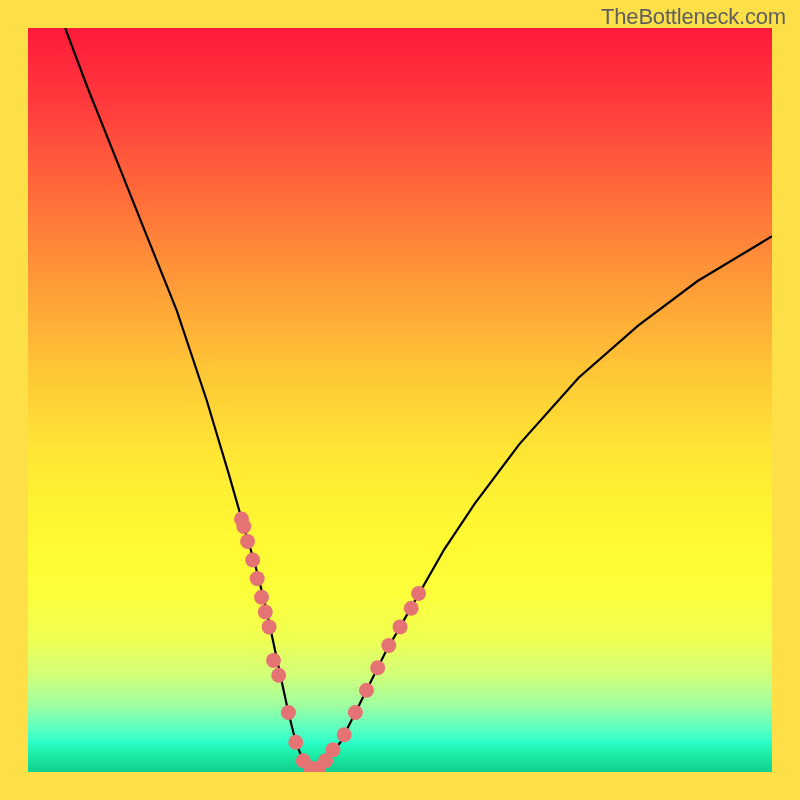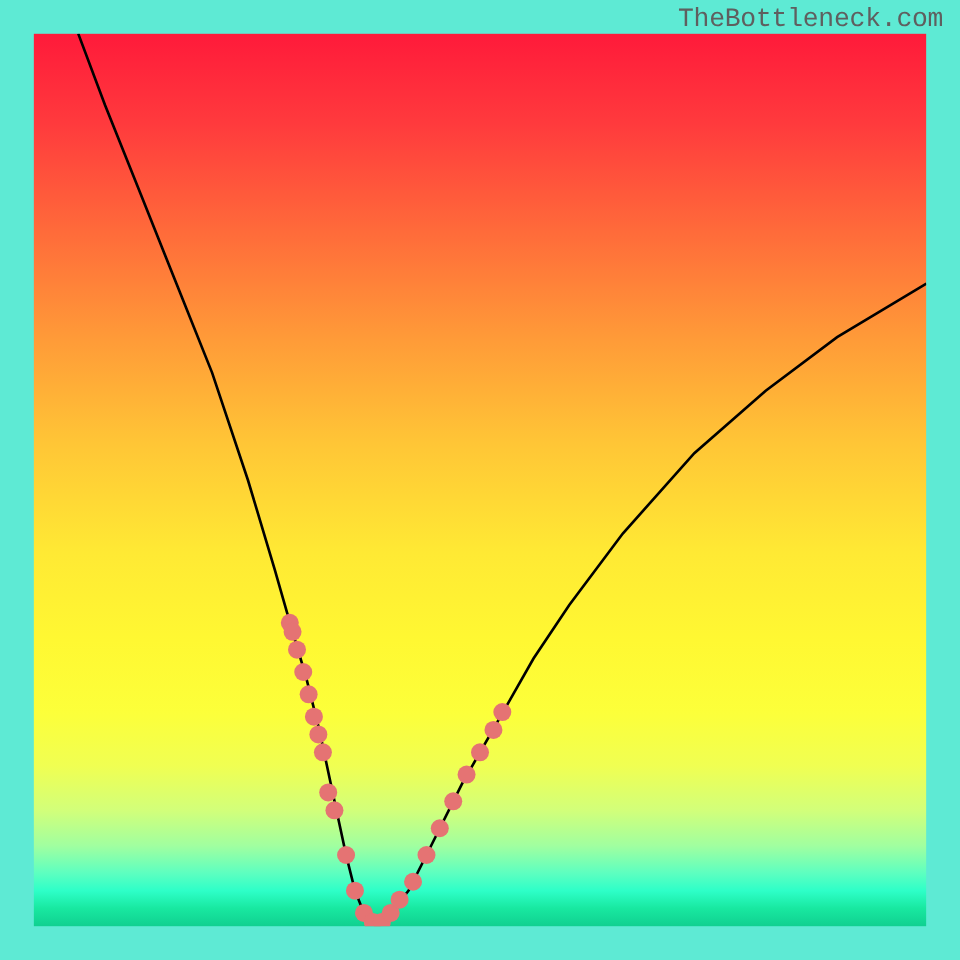--- a/index.html
+++ b/index.html
@@ -10,22 +10,21 @@
     background: #000;
     overflow: hidden;
     font-family: Arial, Helvetica, sans-serif;
   }
   .frame {
     position: absolute;
     top: 0;
     left: 0;
     width: 800px;
     height: 800px;
-    background: #5eead4;
-    font-family: Liberation Mono, monospace;
+    background: #fde047;
   }
   .plot {
     position: absolute;
     top: 28px;
     left: 28px;
     width: 744px;
     height: 744px;
     overflow: hidden;
   }
   .gradient {

